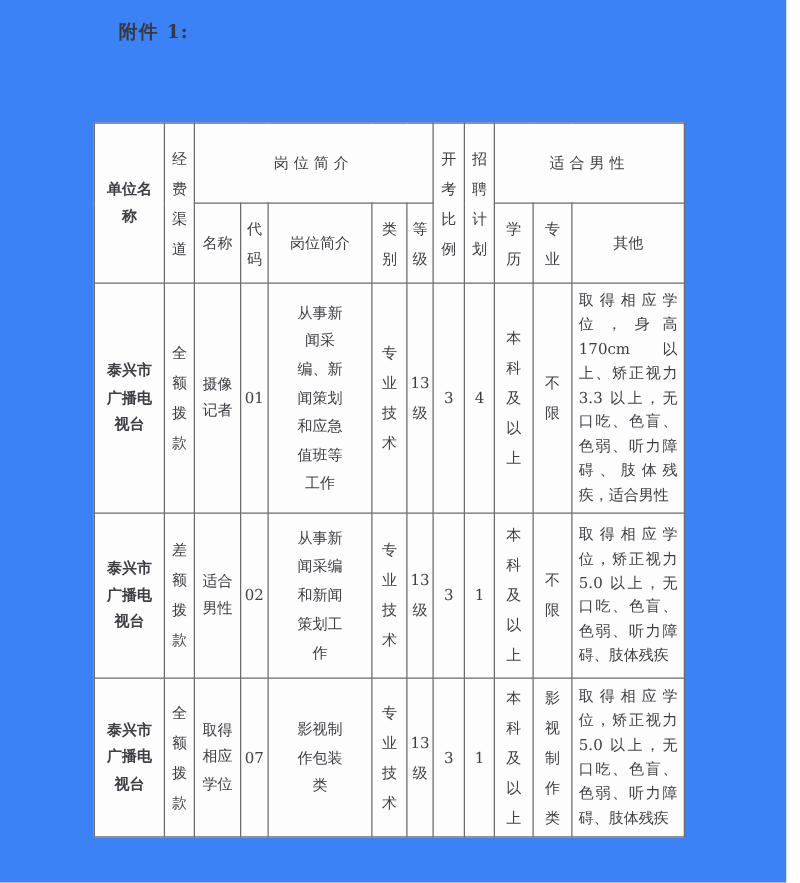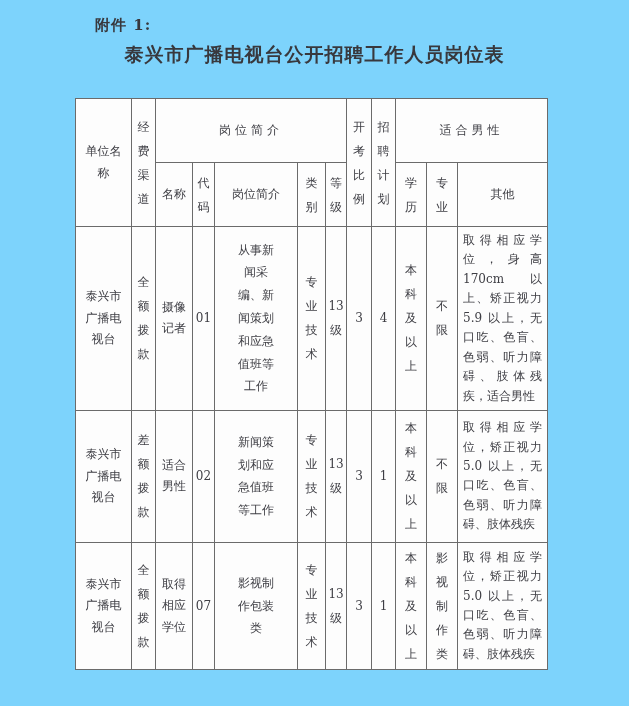--- a/index.html
+++ b/index.html
@@ -6,21 +6,21 @@
   html, body { margin: 0; padding: 0; }
   body {
     width: 640px; height: 706px;
     background: #ffffff;
     font-family: "DejaVu Serif", "Liberation Serif", serif;
     color: #3e3e44;
   }
   .page {
     position: relative;
     width: 629px; height: 706px;
-    background: #7dd3fc;
+    background: #3b82f6;
     overflow: hidden;
   }
   .attachment {
     position: absolute;
     left: 95px; top: 16px;
     font-size: 15px;
     font-weight: bold;
     letter-spacing: 1px;
     color: #38383d;
   }
@@ -52,21 +52,21 @@
     line-height: 1.7;
     white-space: pre-line;
     overflow: hidden;
     color: #3e3e44;
   }
   
   .job-table .v { line-height: 2.0; letter-spacing: 0; padding: 0; }
   
   .job-table .span-h { letter-spacing: 4px; }
   
-  .job-table .unit { padding: 0 9px; line-height: 1.8; }
+  .job-table .unit { padding: 0 9px; line-height: 1.8; font-weight: bold; }
   
   .job-table .pname { padding: 16px 4px; line-height: 1.8; }
   
   .job-table .intro { padding: 0 19px; line-height: 1.9; }
   
   .job-table .num { padding: 0; }
   
   .job-table .other {
     text-align: justify;
     text-align-last: left;
@@ -78,21 +78,20 @@
   tr.r0 { height: 170px; }
   tr.r1 { height: 132px; }
   tr.r2 { height: 127px; }
 </style>
 </head>
 <body>
 
 <div class="page">
 
   <div class="attachment">附件 1:</div>
-  <h1 class="doc-title">泰兴市广播电视台公开招聘工作人员岗位表</h1>
 
   <table class="job-table">
     <colgroup>
       <col style="width:56px">
         <col style="width:24px">
         <col style="width:37px">
         <col style="width:22px">
       <col style="width:83px">
         <col style="width:28px">
         <col style="width:21px">
@@ -155,31 +154,31 @@
 级</td>
         <td class="num">3</td>
         <td class="num">4</td>
         <td class="v">本
 科
 及
 以
 上</td>
         <td class="v">不
 限</td>
-        <td class="other">取得相应学位，身高 170cm 以上、矫正视力 5.9 以上，无口吃、色盲、色弱、听力障碍、肢体残疾，适合男性</td>
+        <td class="other">取得相应学位，身高 170cm 以上、矫正视力 3.3 以上，无口吃、色盲、色弱、听力障碍、肢体残疾，适合男性</td>
       </tr>
       <tr class="r1">
         <td class="unit">泰兴市广播电视台</td>
         <td class="v">差
 额
 拨
 款</td>
         <td class="pname">适合男性</td>
         <td class="num">02</td>
-        <td class="intro">新闻策划和应急值班等工作</td>
+        <td class="intro">从事新闻采编和新闻策划工作</td>
         <td class="v">专
 业
 技
 术</td>
         <td class="v num">13
 级</td>
         <td class="num">3</td>
         <td class="num">1</td>
         <td class="v">本
 科

